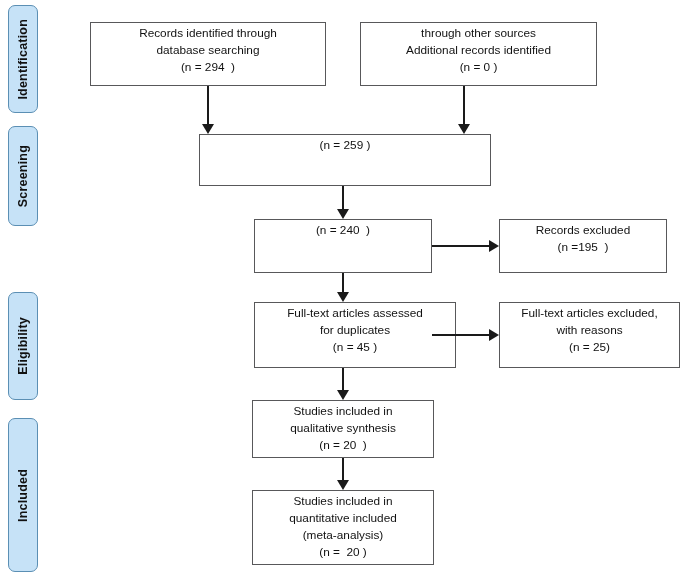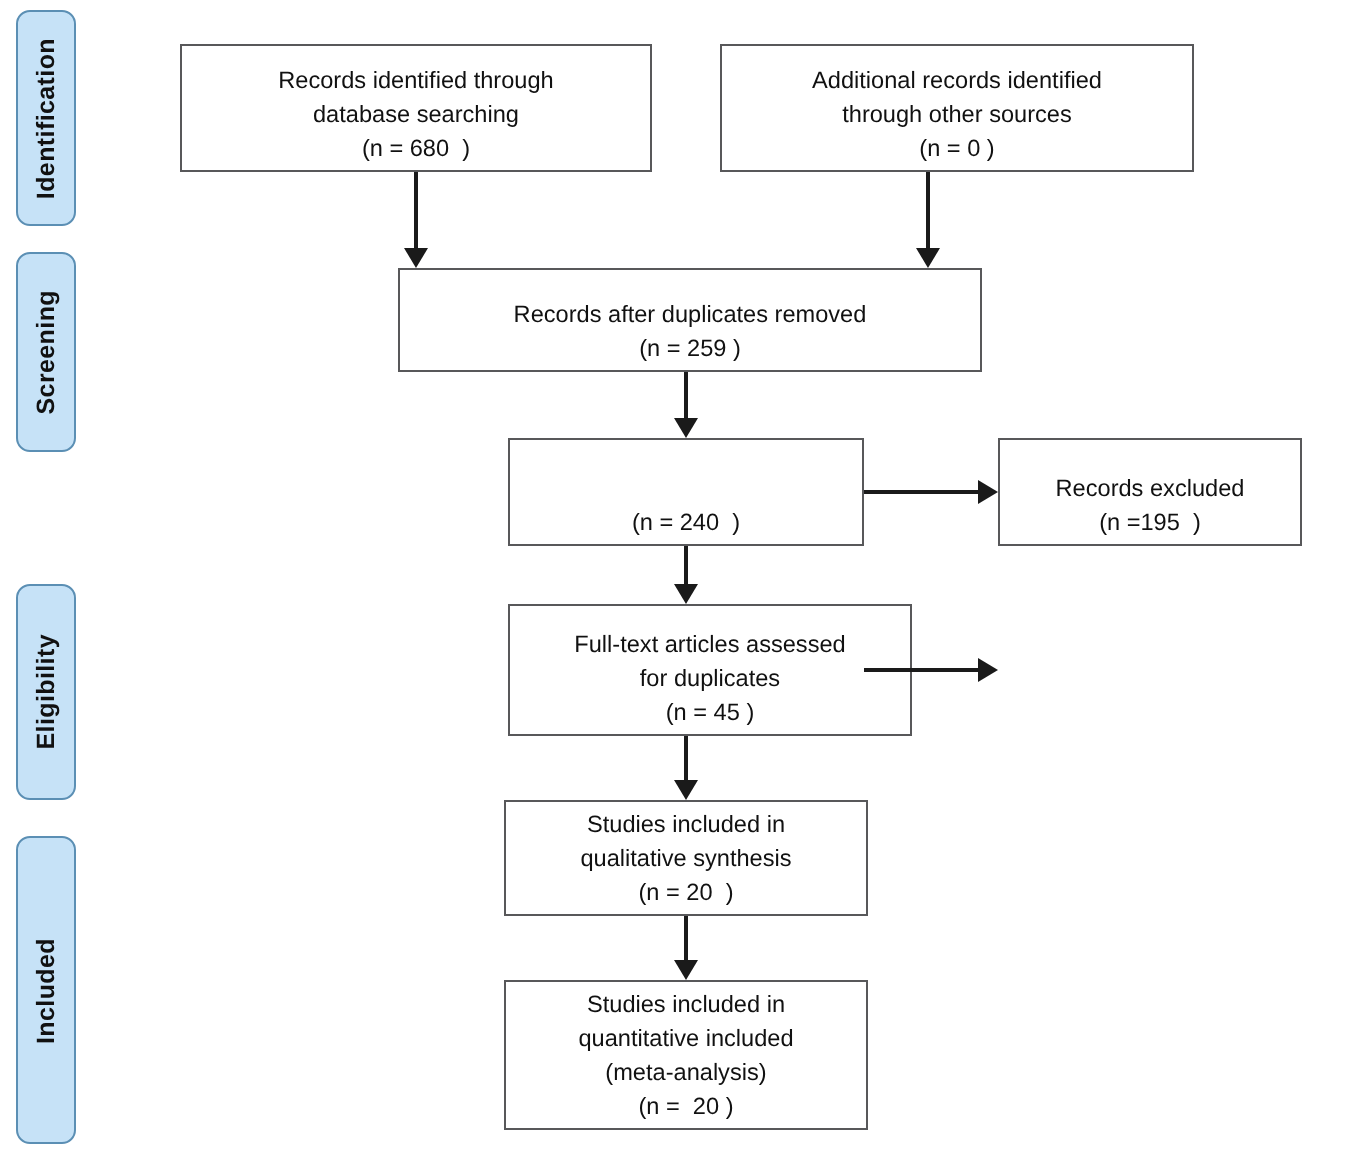--- a/index.html
+++ b/index.html
@@ -38,34 +38,34 @@
 
   
   .box{
     position:absolute;
     box-sizing:border-box;
     background:#ffffff;
     border:1.4px solid #58585a;
     display:flex;
     flex-direction:column;
     align-items:center;
-    justify-content:flex-end;
+    justify-content:flex-start;
     text-align:center;
     font-size:11.8px;
     line-height:17px;
     color:#111;
     padding:2px 6px;
   }
   .box .ln{display:block;white-space:pre;}
 
   #box-db-search    {left:90px; top:22px;  width:236px;height:64px;}
   #box-other-sources{left:360px;top:22px;  width:237px;height:64px;}
   #box-duplicates   {left:199px;top:134px; width:292px;height:52px;}
   #box-screened     {left:254px;top:219px; width:178px;height:54px;}
-  #box-excluded     {left:499px;top:219px; width:152px;height:54px;}
+  #box-excluded     {left:499px;top:219px; width:168px;height:54px;}
   #box-fulltext     {left:254px;top:302px; width:202px;height:66px;}
   #box-fulltext-excl{left:499px;top:302px; width:181px;height:66px;}
   #box-qualitative  {left:252px;top:400px; width:182px;height:58px;}
   #box-quantitative {left:252px;top:490px; width:182px;height:75px;}
 
   
   .conn{position:absolute;background:#1a1a1a;}
   .vline{width:1.6px;}
   .hline{height:1.6px;}
   .arrow-down{
@@ -95,49 +95,53 @@
   <div class="phase" id="phase-eligibility">
     <span>Eligibility</span>
   </div>
   <div class="phase" id="phase-included">
     <span>Included</span>
   </div>
 
   <div class="box" id="box-db-search">
     <span class="ln">Records identified through</span>
     <span class="ln">database searching</span>
-    <span class="ln">(n = 680  )</span>
+    <span class="ln">(n = 294  )</span>
   </div>
 
   <div class="box" id="box-other-sources">
+    <span class="ln">through other sources</span>
     <span class="ln">Additional records identified</span>
-    <span class="ln">through other sources</span>
     <span class="ln">(n = 0 )</span>
   </div>
 
   <div class="box" id="box-duplicates">
-    <span class="ln">Records after duplicates removed</span>
     <span class="ln">(n = 259 )</span>
   </div>
 
   <div class="box" id="box-screened">
     <span class="ln">(n = 240  )</span>
   </div>
 
   <div class="box" id="box-excluded">
     <span class="ln">Records excluded</span>
     <span class="ln">(n =195  )</span>
   </div>
 
   <div class="box" id="box-fulltext">
     <span class="ln">Full-text articles assessed</span>
     <span class="ln">for duplicates</span>
     <span class="ln">(n = 45 )</span>
   </div>
 
+  <div class="box" id="box-fulltext-excl">
+    <span class="ln">Full-text articles excluded,</span>
+    <span class="ln">with reasons</span>
+    <span class="ln">(n = 25)</span>
+  </div>
 
   <div class="box" id="box-qualitative">
     <span class="ln">Studies included in</span>
     <span class="ln">qualitative synthesis</span>
     <span class="ln">(n = 20  )</span>
   </div>
 
   <div class="box" id="box-quantitative">
     <span class="ln">Studies included in</span>
     <span class="ln">quantitative included</span>

